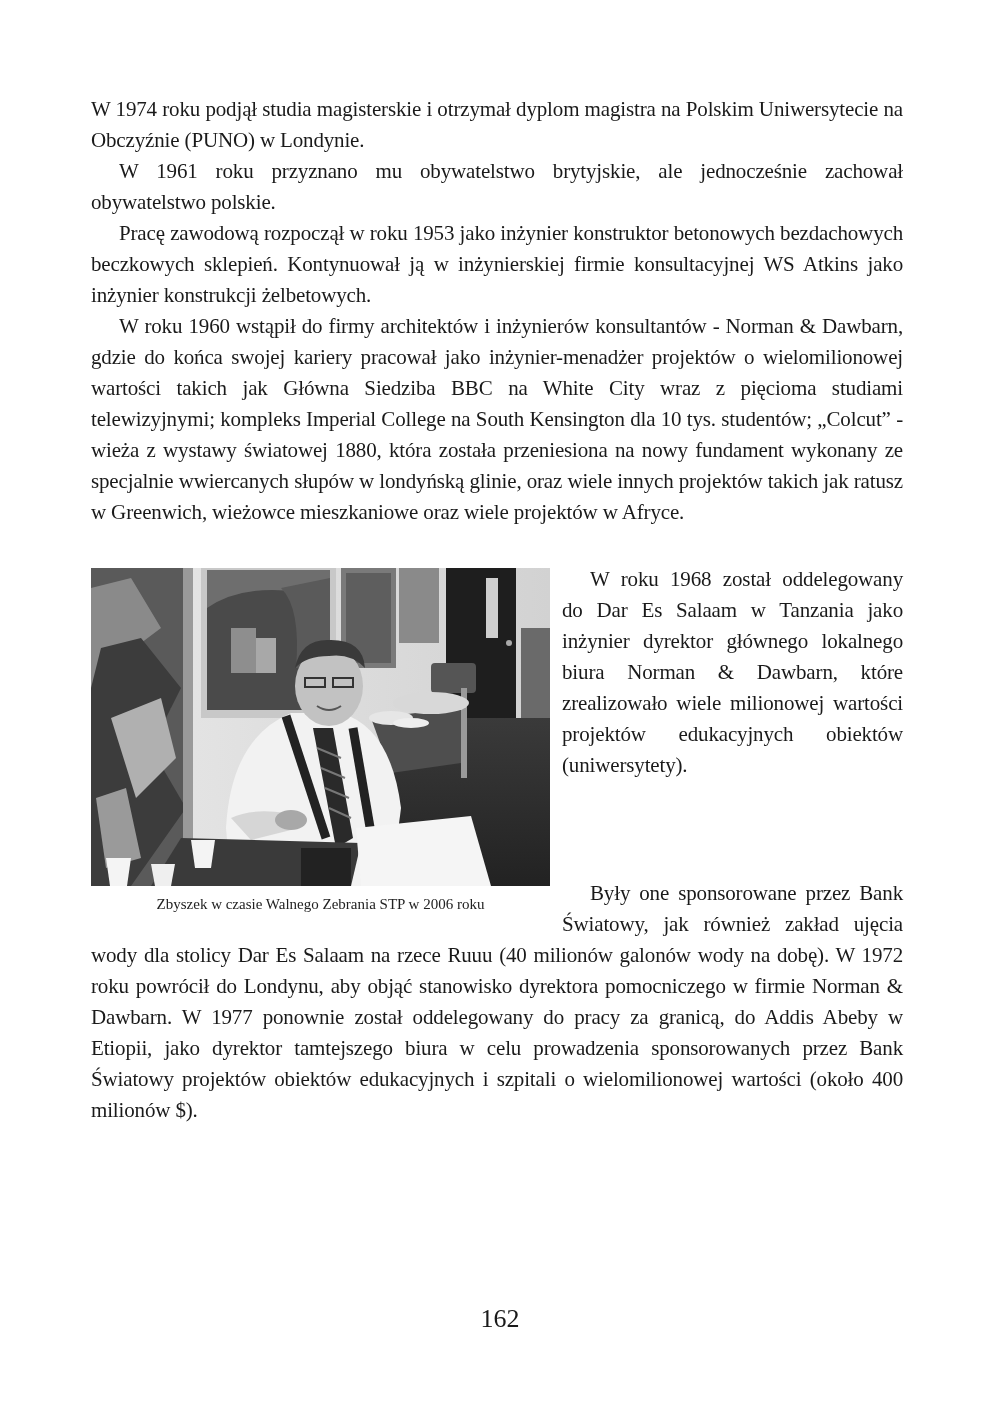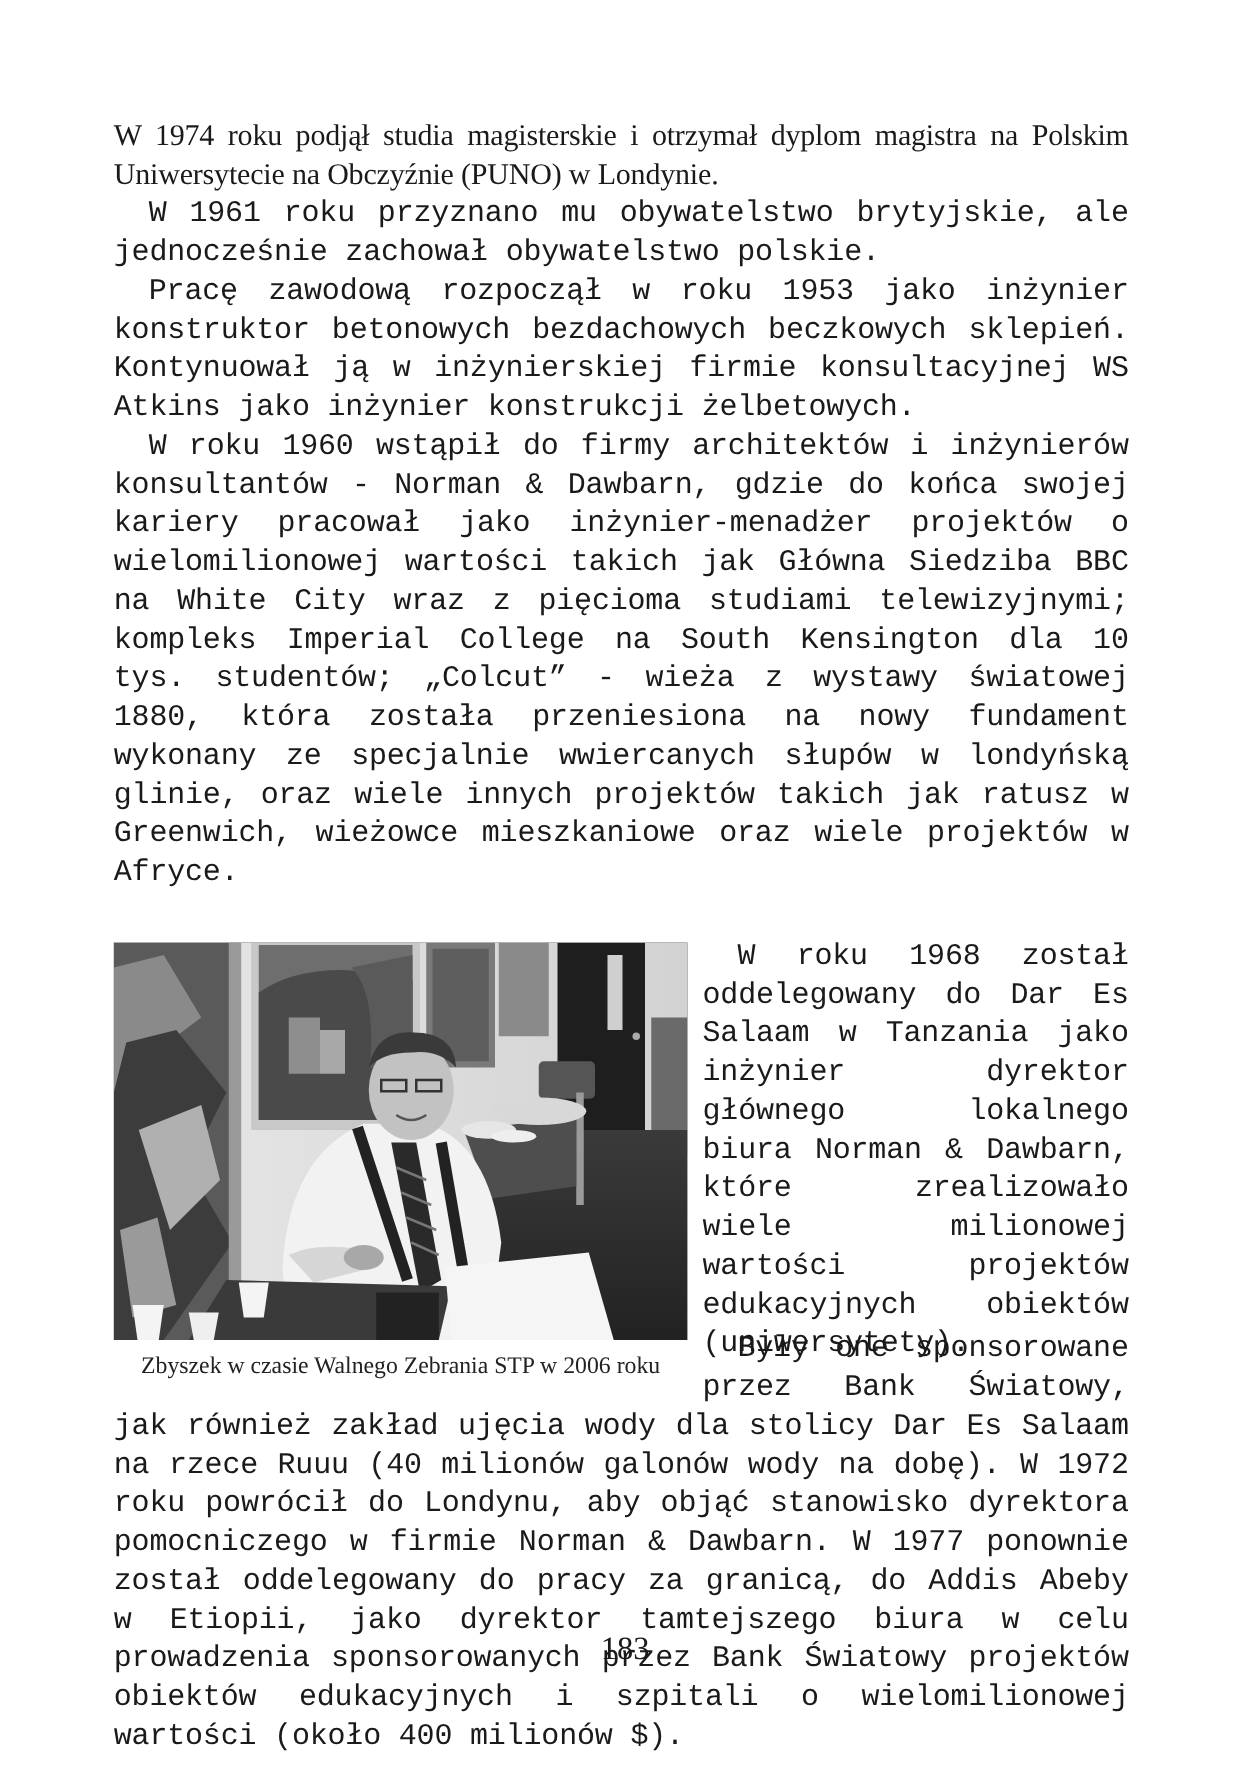--- a/index.html
+++ b/index.html
@@ -16,42 +16,42 @@
       color: #1a1a1a;
     }
     .page {
       position: absolute;
       left: 91px;
       top: 94px;
       width: 812px;
     }
     .para {
       margin: 0;
-      font-size: 24px;
+      font-size: 21px;
       line-height: 31px;
       text-align: justify;
       text-align-last: left;
       letter-spacing: -0.15px;
     }
-    .para.indent { text-indent: 28px; font-family: Liberation Mono, monospace; }
+    .para.indent { text-indent: 28px; }
     .float-block {
       float: left;
       width: 459px;
       margin: 4px 12px 0 0;
       height: 372px;
     }
     .photo {
       width: 459px;
       height: 318px;
       position: relative;
       overflow: hidden;
       background: #6b6b6b;
     }
     .caption {
-      font-size: 19px;
+      font-size: 15px;
       text-align: center;
       margin-top: 10px;
       color: #222;
       white-space: nowrap;
     }
     .side-text .para {
       text-align: justify;
       text-align-last: justify;
     }
     .clearfix::after { content: ""; display: table; clear: both; }
@@ -153,13 +153,13 @@
       <div class="caption">Zbyszek w czasie Walnego Zebrania STP  w 2006 roku</div>
     </div>
 
     <div class="side-text">
       <p class="para indent" style="margin-top:36px;">W roku 1968 został oddelegowany do Dar Es Salaam w Tanzania jako inżynier dyrektor głównego lokalnego biura Norman &amp; Dawbarn, które zrealizowało wiele milionowej wartości projektów edukacyjnych obiektów (uniwersytety).</p>
     </div>
   </div>
   <p class="para indent" style="margin-top:-62px;">Były one sponsorowane przez Bank Światowy, jak również zakład ujęcia wody dla stolicy Dar Es Salaam na rzece Ruuu (40 milionów galonów wody na dobę). W 1972 roku powrócił do Londynu, aby objąć stanowisko dyrektora pomocniczego w firmie Norman &amp; Dawbarn. W 1977 ponownie został oddelegowany do pracy za granicą, do Addis Abeby w Etiopii, jako dyrektor tamtejszego biura w celu prowadzenia sponsorowanych przez Bank Światowy projektów obiektów edukacyjnych i szpitali o wielomilionowej wartości (około 400 milionów $).</p>
 </div>
 
-<div class="page-number">183</div>
+<div class="page-number">162</div>
 
 </body></html>

